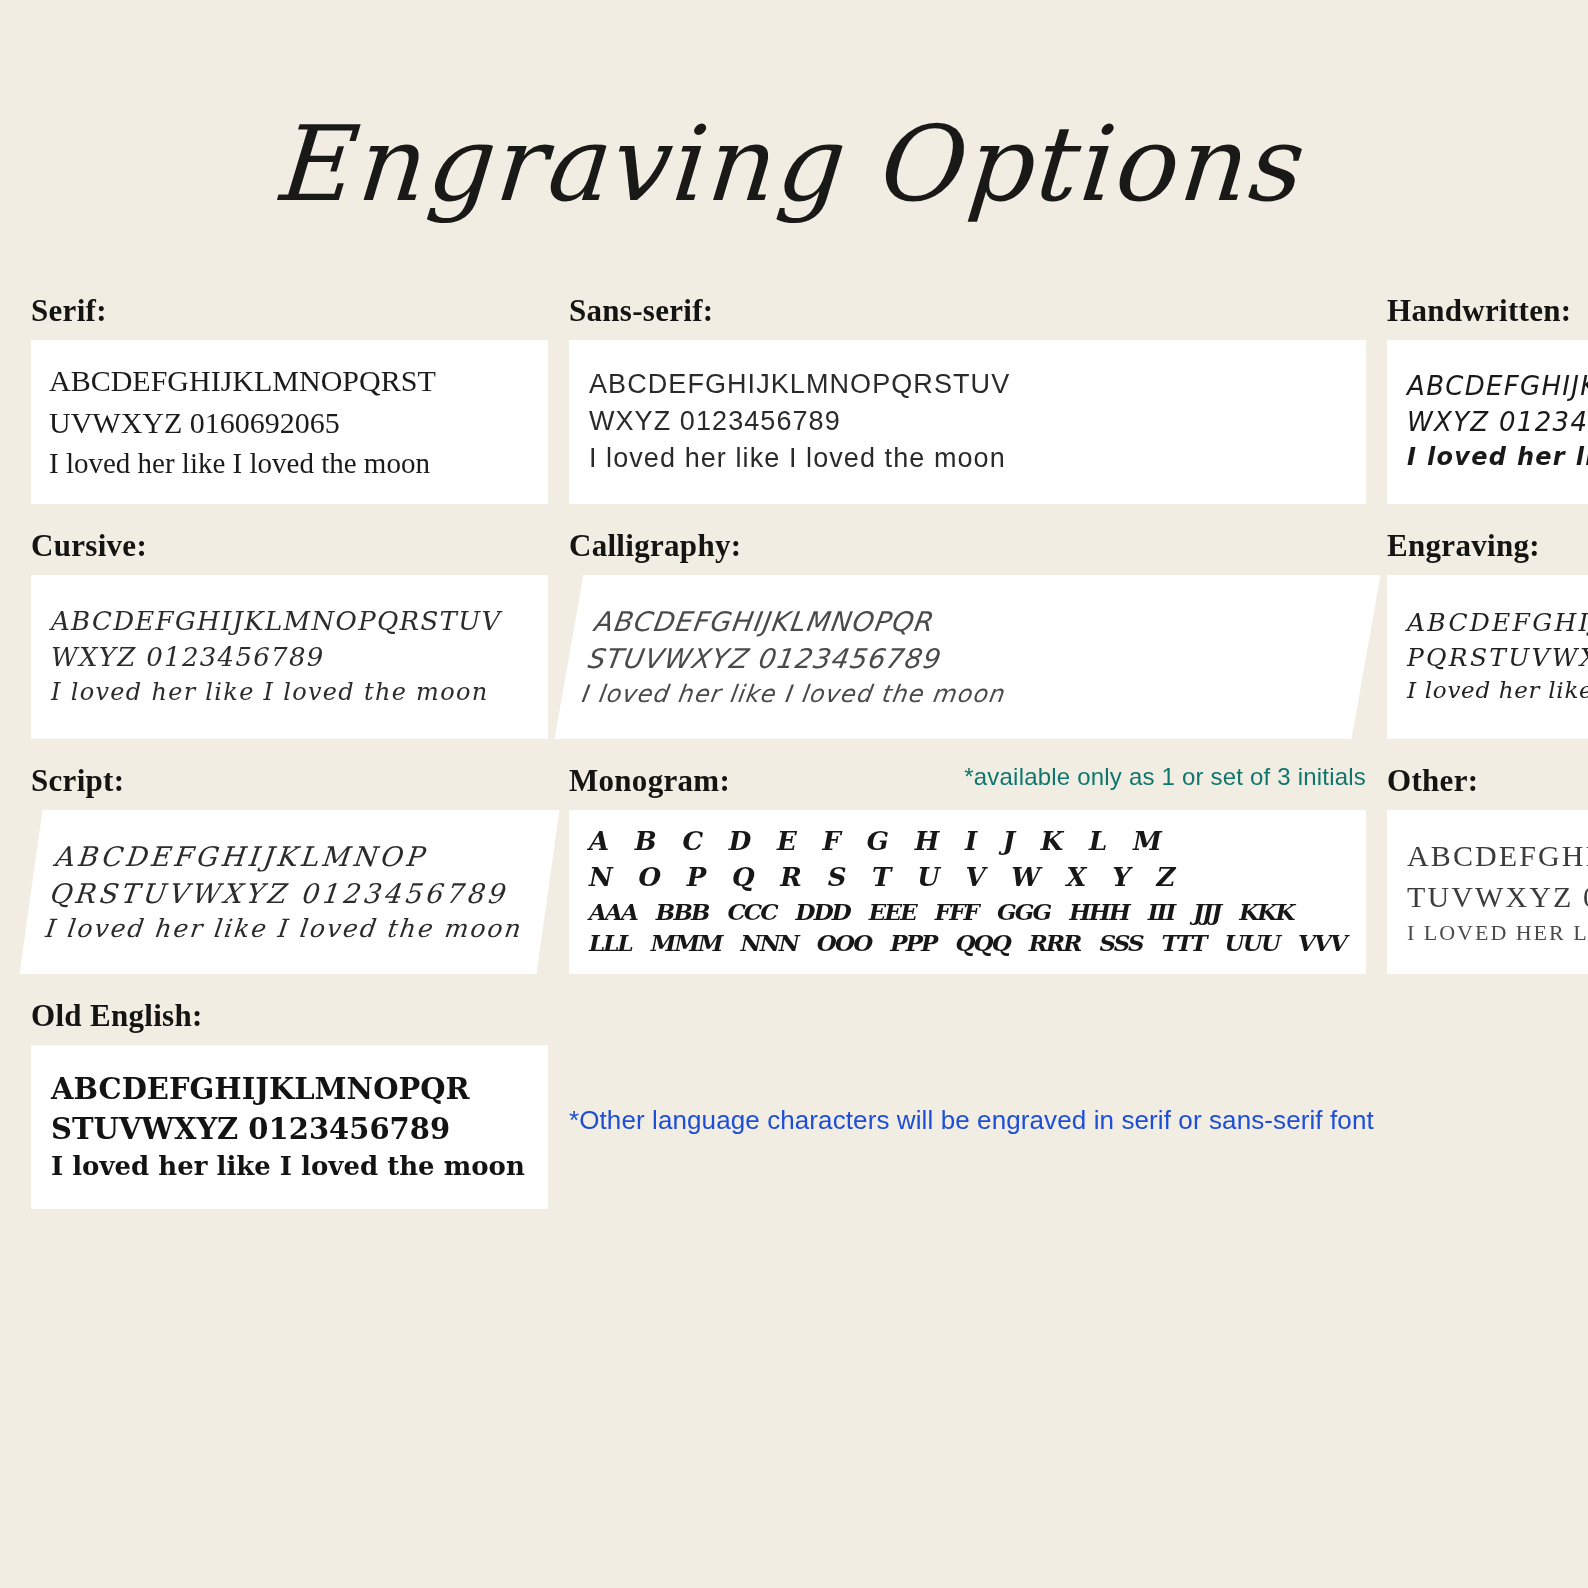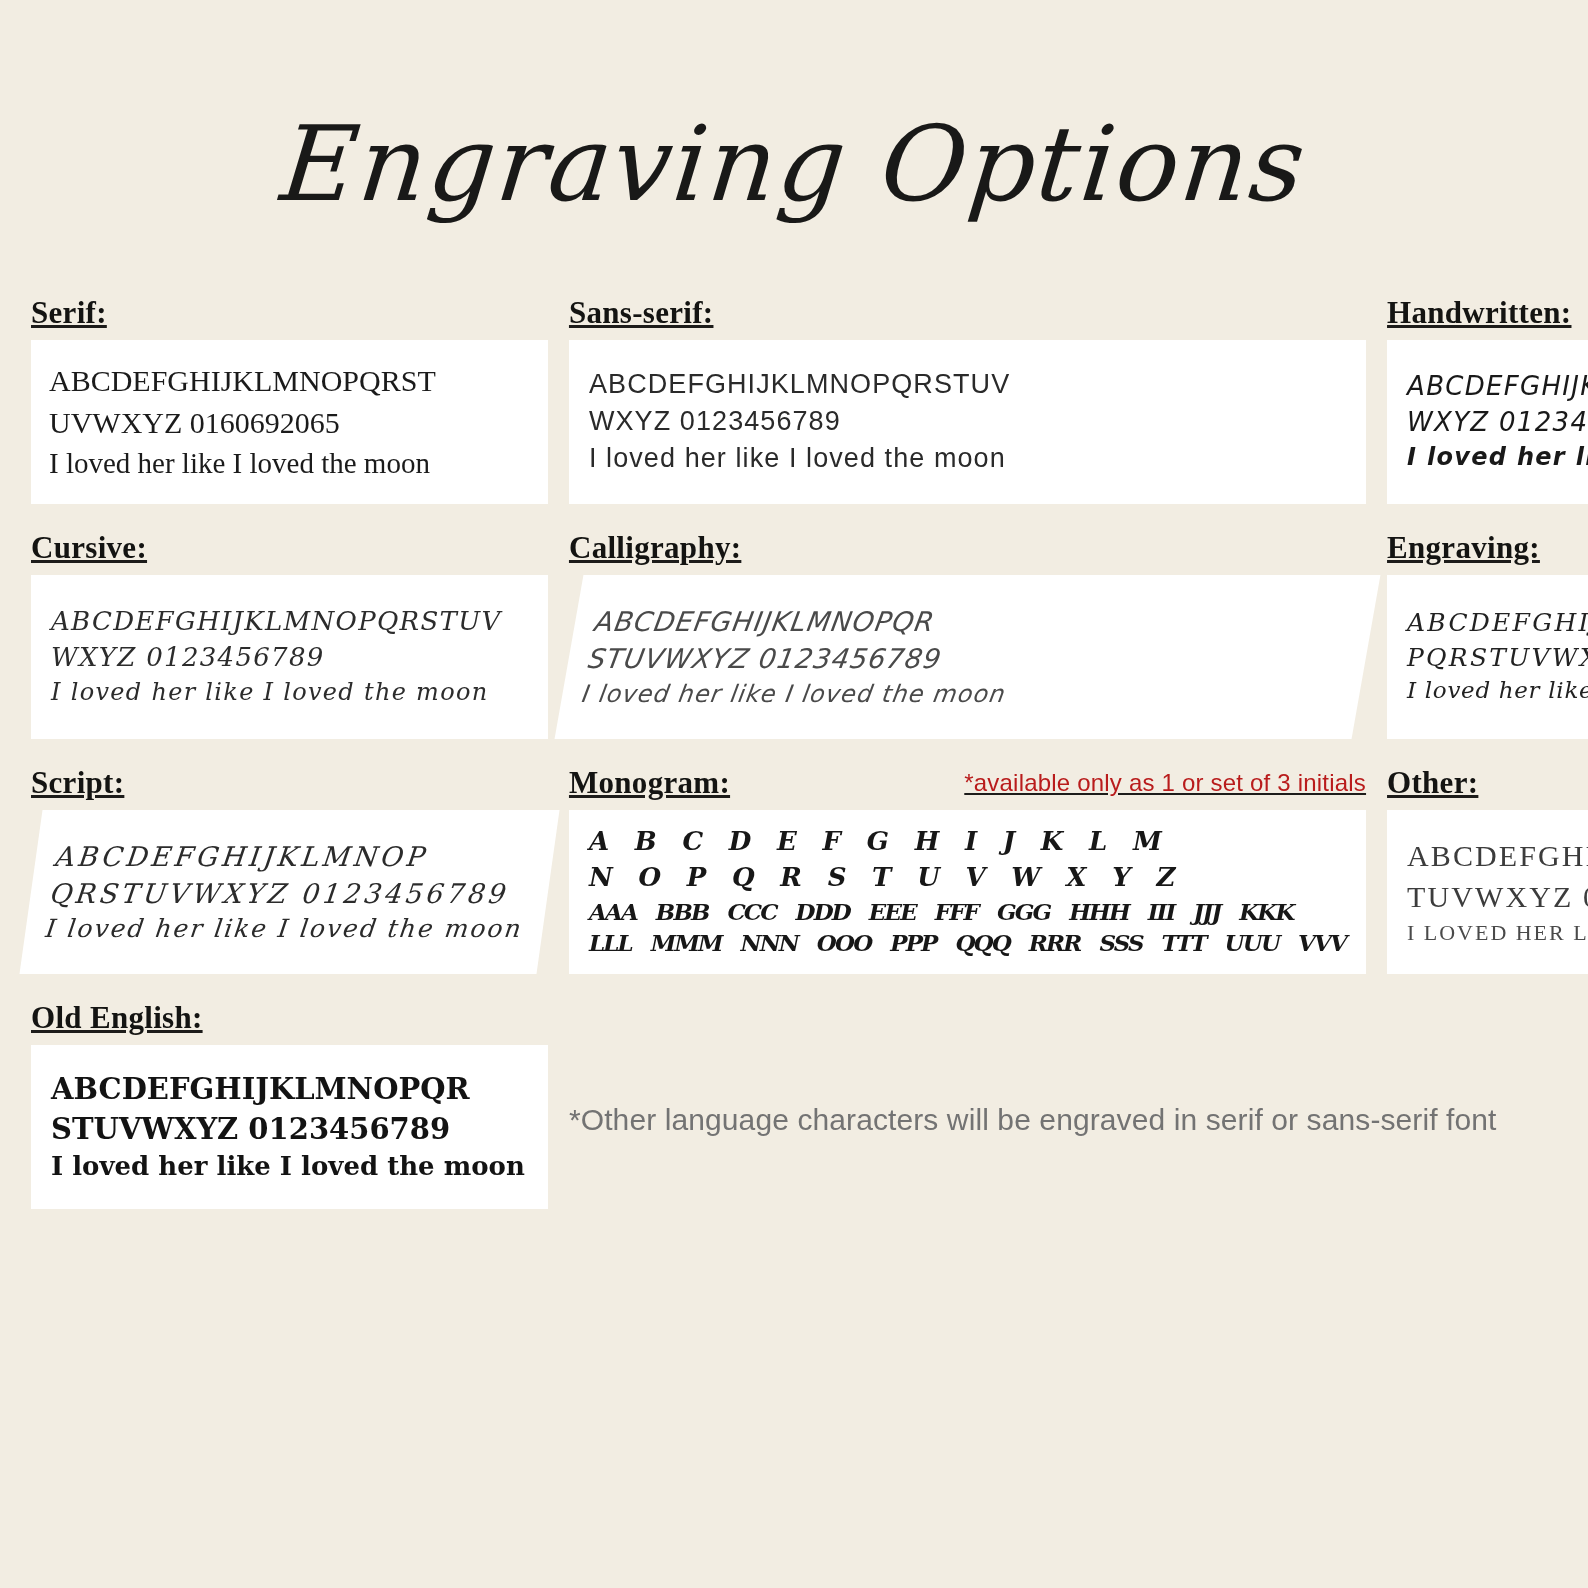--- a/index.html
+++ b/index.html
@@ -33,29 +33,29 @@
   
   .grid{
     margin:68px 31px 0 31px;
     display:grid;
     grid-template-columns:repeat(3,1fr);
     column-gap:21px;
     row-gap:24px;
   }
   .card{ display:flex; flex-direction:column; }
   .card-head{
-    display:flex; justify-content:space-between; align-items:center;
-    min-height:40px; margin-bottom:7px;text-decoration:underline;
+    display:flex; justify-content:space-between; align-items:flex-start;
+    min-height:40px; margin-bottom:7px;
   }
   .label{
     font-family:"Liberation Serif",serif;
     font-weight:700; font-size:31px; color:#141412;
     letter-spacing:.3px;
   }
-  .note{ font-size:24px; color:#b91c1c; letter-spacing:.2px; }
+  .note{ font-size:24px; color:#0f766e; letter-spacing:.2px; }
   .panel{
     background:#ffffff;
     height:164px;
     padding:8px 20px;
     box-sizing:border-box;
     display:flex; flex-direction:column; justify-content:center;
     overflow:hidden; white-space:nowrap;
   }
   .panel div{ line-height:1.38; }
   
@@ -78,21 +78,21 @@
   .s-open{ font-family:"Liberation Serif",serif; font-size:30px; letter-spacing:.07em; color:#3c3c3c;}
   .s-open .line-sm{ font-size:22px; letter-spacing:.09em; color:#4a4a4a;}
   .s-old{ font-family:"DejaVu Serif",serif; font-weight:700; font-size:29px; color:#131313;}
   .s-old .line-sm{ font-size:26px; }
   
   .footnote-cell{
     grid-column:2 / 4;
     display:flex; align-items:center;
     padding-top:34px;
   }
-  .footnote{ font-size:30px; color:#737373; letter-spacing:.1px; }
+  .footnote{ font-size:26px; color:#1d4ed8; letter-spacing:.1px; }
 </style>
 </head>
 <body>
 
 <div class="page">
 
   <div class="header">
     <div class="title">Engraving Options</div>
   </div>
 

